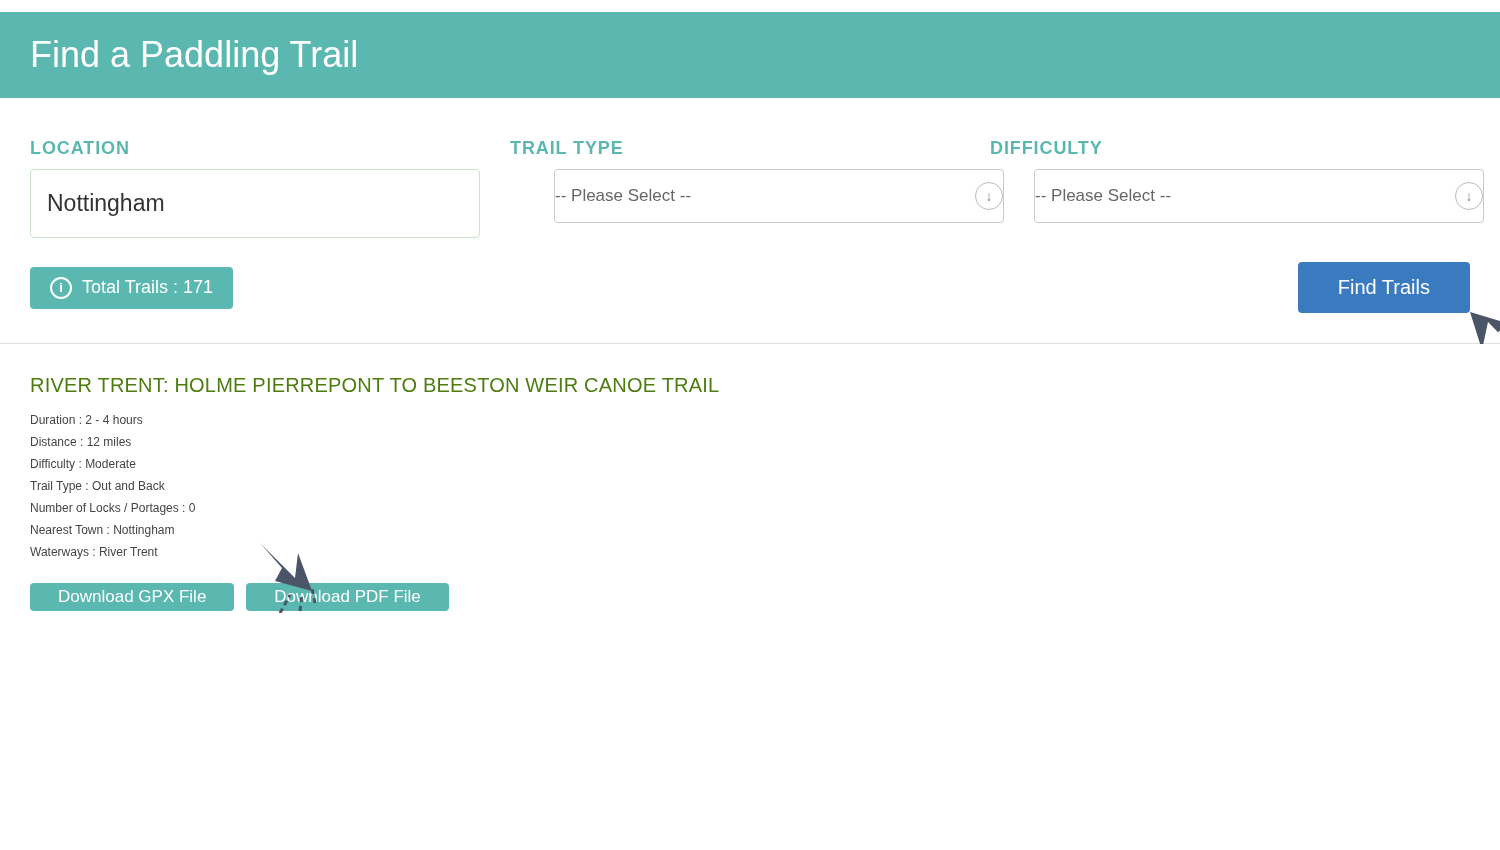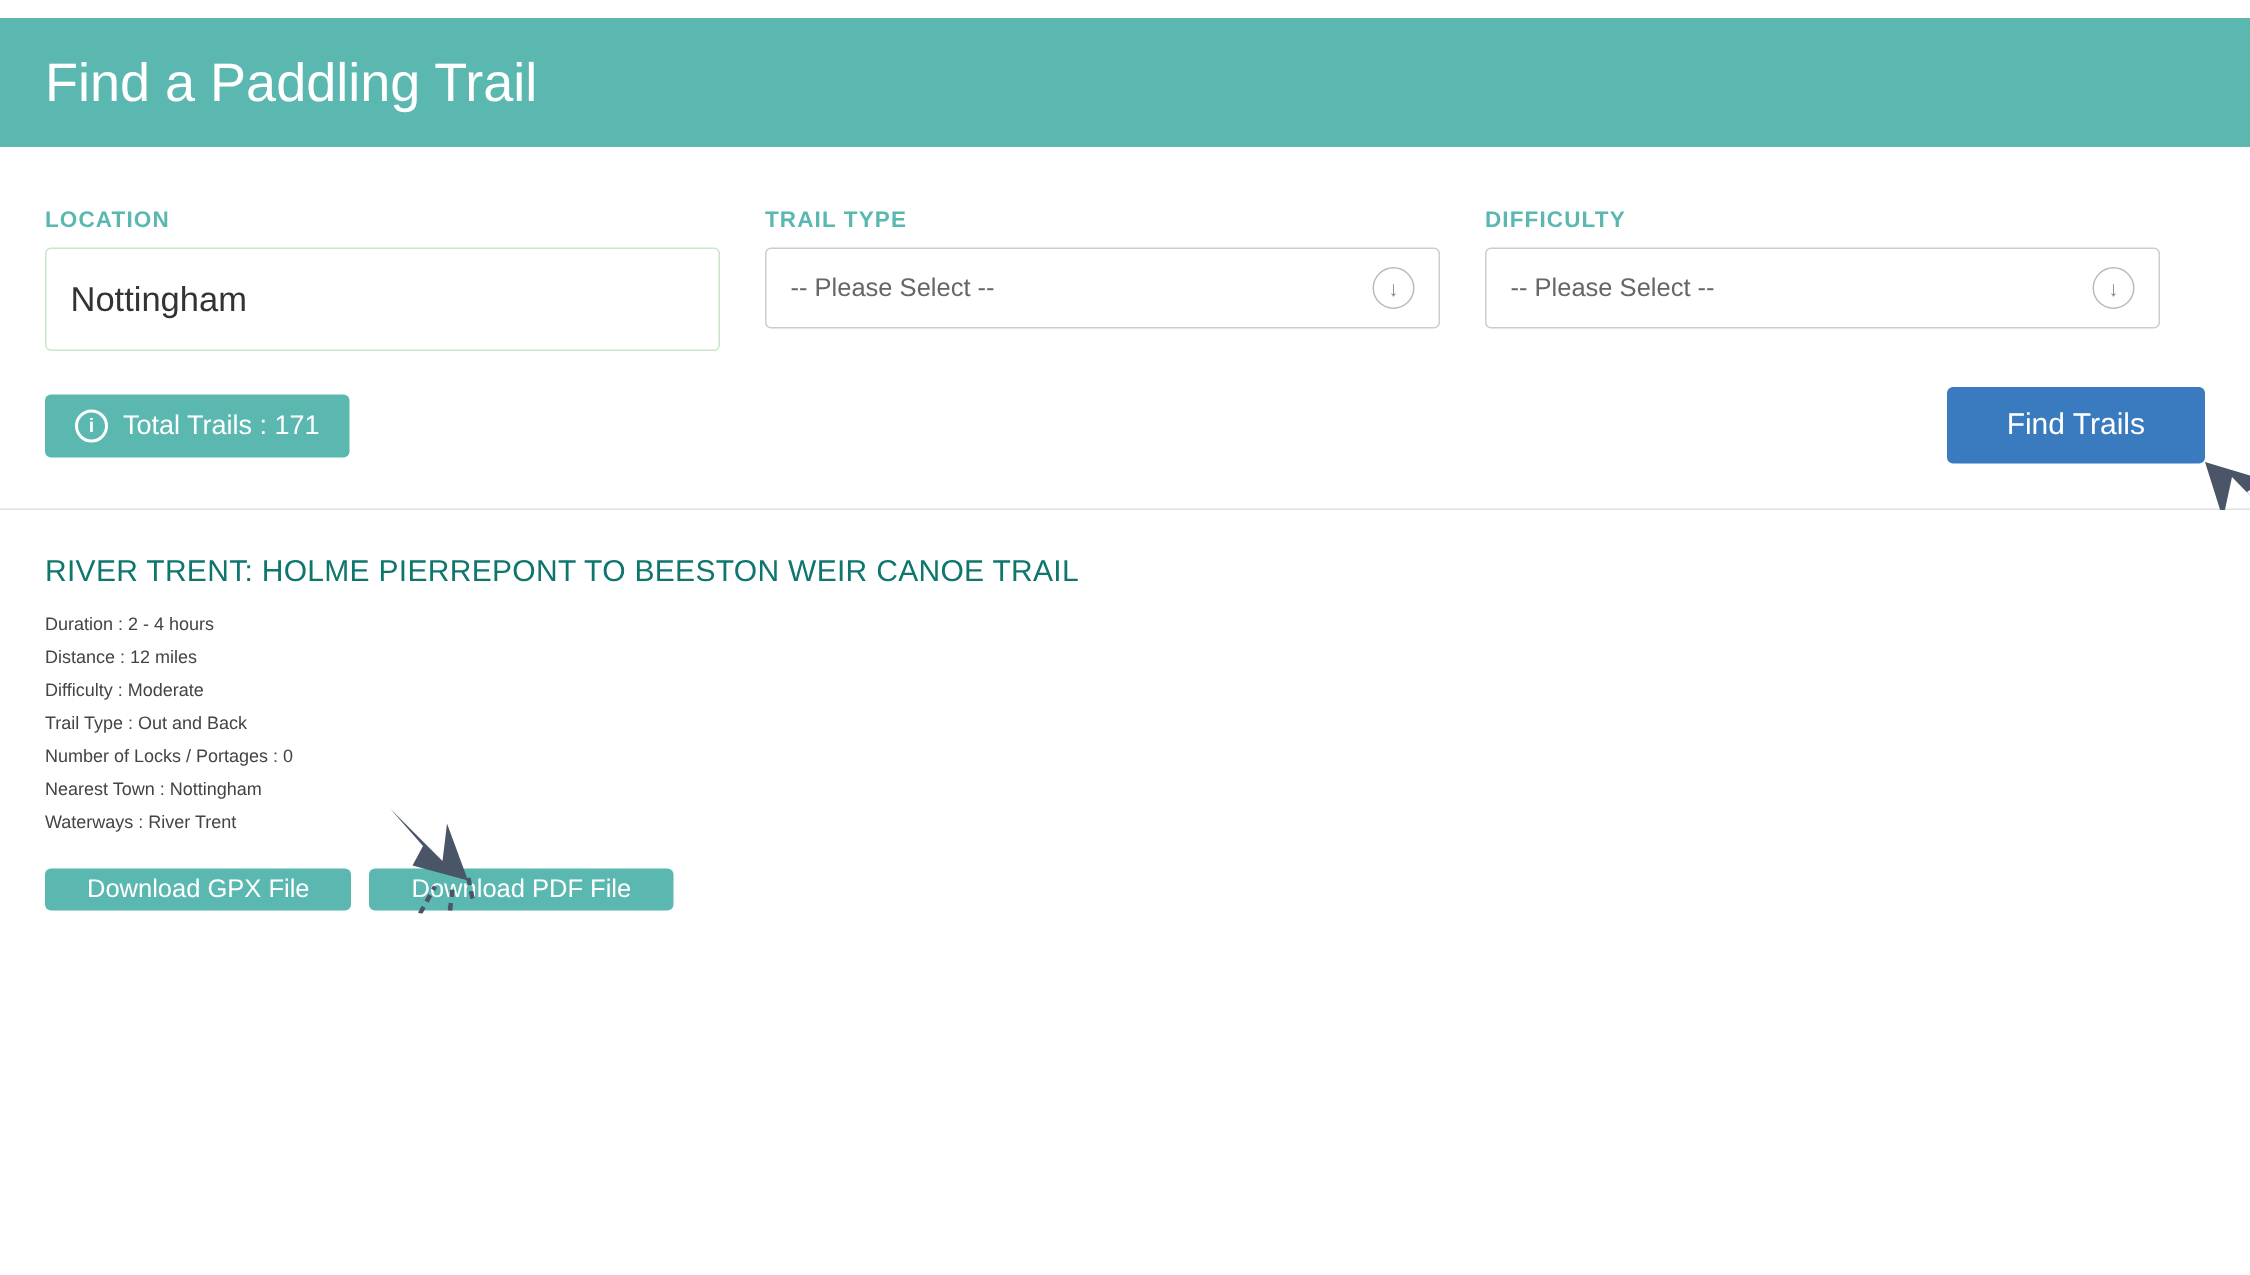--- a/index.html
+++ b/index.html
@@ -33,21 +33,21 @@
       display: flex;
       flex-direction: column;
       gap: 10px;
     }
     .search-col.location { flex: 0 0 450px; }
     .search-col.trail-type { flex: 0 0 450px; }
     .search-col.difficulty { flex: 0 0 450px; }
 
     .field-label {
       color: #5bb8b0;
-      font-size: 15px;
+      font-size: 18px;
       font-weight: 700;
       letter-spacing: 0.05em;
       text-transform: uppercase;
     }
 
     .text-input {
       border: 1.5px solid #c8e6c9;
       border-radius: 4px;
       padding: 20px 16px;
       font-size: 23px;
@@ -55,26 +55,27 @@
       outline: none;
       width: 100%;
     }
 
     .select-box {
       display: flex;
       align-items: center;
       justify-content: space-between;
       border: 1.5px solid #ccc;
       border-radius: 4px;
-      padding: 12px 16px;
+      padding: 12px 0;
       font-size: 17px;
       color: #666;
       background: #fff;
       cursor: pointer;
       width: 100%;
+      margin-left: 44px;
     }
     .select-box .arrow-down {
       width: 28px;
       height: 28px;
       border: 1.5px solid #bbb;
       border-radius: 50%;
       display: flex;
       align-items: center;
       justify-content: center;
       color: #888;
@@ -140,21 +141,21 @@
 
     
     .result-section {
       padding: 30px 30px 40px 30px;
       background: #fff;
       position: relative;
     }
     .trail-title {
       font-size: 20px;
       font-weight: 400;
-      color: #0f766e;
+      color: #4d7c0f;
       margin-bottom: 16px;
       letter-spacing: 0.01em;
     }
     .trail-detail {
       font-size: 12px;
       color: #444;
       margin-bottom: 8px;
     }
     .trail-actions {
       display: flex;

